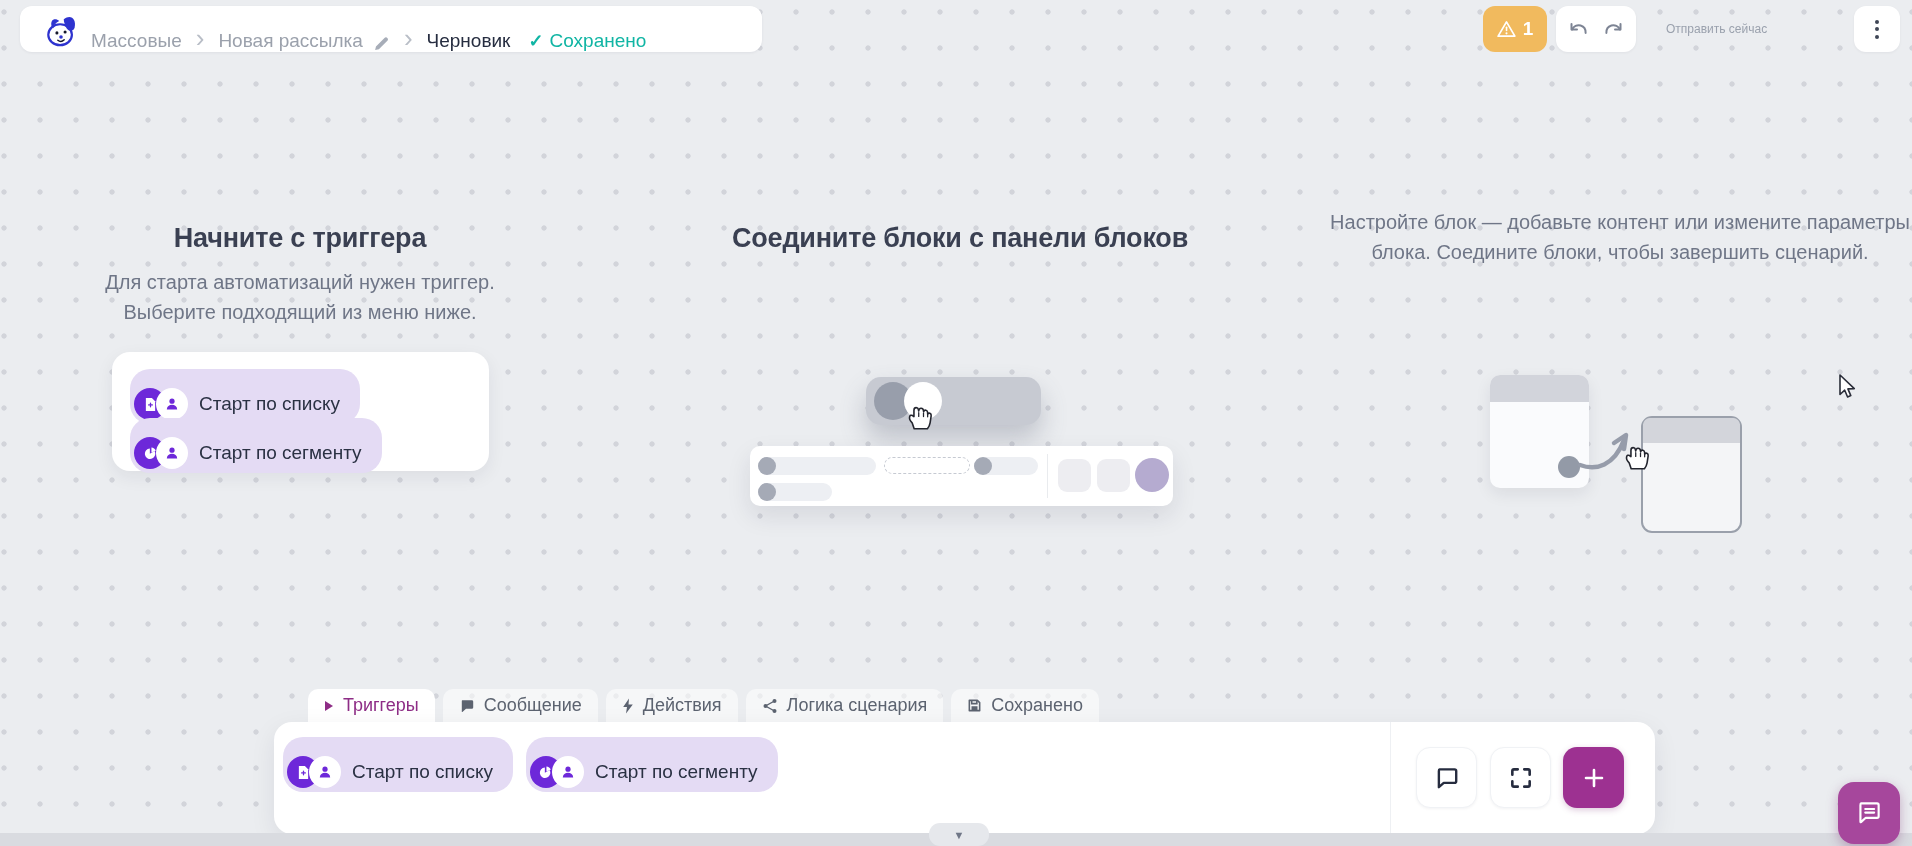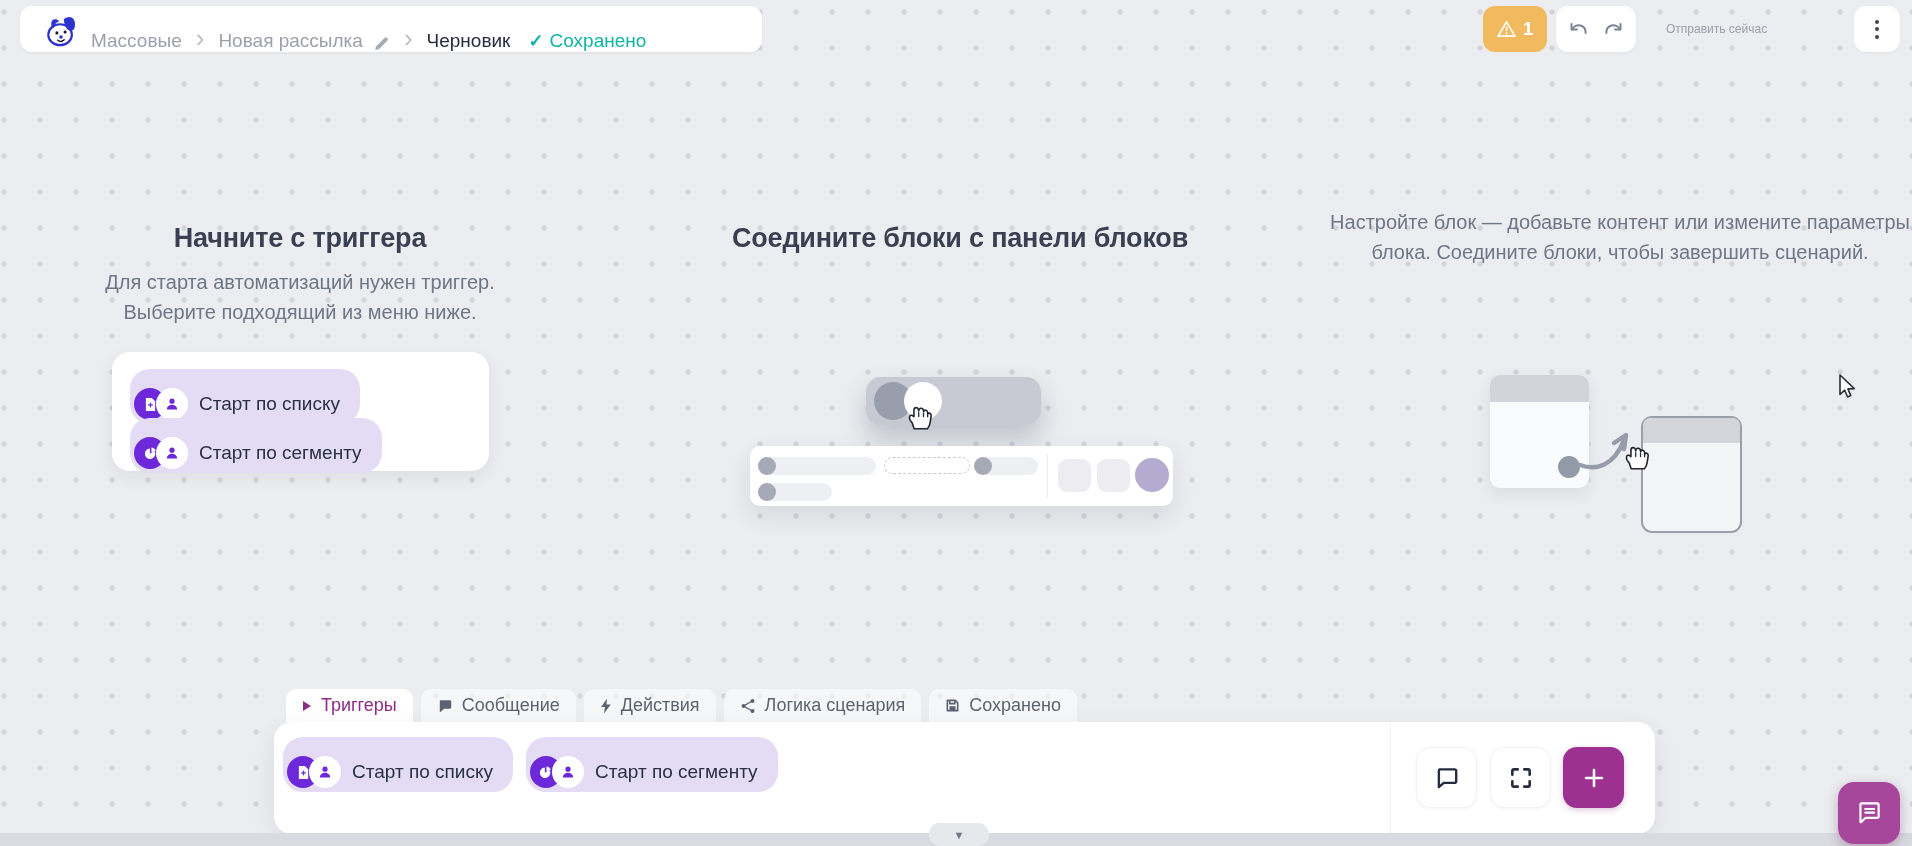--- a/index.html
+++ b/index.html
@@ -87,21 +87,21 @@
   #rcard1 .hd{height:27px;background:#d2d4db;border-radius:10px 10px 0 0;}
   #rdot{left:1558px;top:456px;width:22px;height:22px;border-radius:50%;background:#939aa7;}
   #rarrow{left:1576px;top:416px;}
   #rcard2{left:1641px;top:416px;width:101px;height:117px;background:#f4f5f7;border:2.5px solid #9aa0ab;
     border-radius:11px;box-sizing:border-box;}
   #rcard2 .hd{height:25px;background:#d3d5db;border-radius:7px 7px 0 0;}
   #hand2{left:1620px;top:440px;z-index:2;}
   #cursor1{left:1832px;top:372px;z-index:2;}
 
   
-  #tabs{left:286px;top:689px;height:33px;display:flex;gap:8px;align-items:stretch;z-index:2;}
+  #tabs{left:308px;top:689px;height:33px;display:flex;gap:8px;align-items:stretch;z-index:2;}
   .tab{display:flex;align-items:center;gap:9px;padding:0 16px;border-radius:10px 10px 0 0;
     background:rgba(255,255,255,.55);color:#5c6370;font-size:18px;white-space:nowrap;}
   .tab.active{background:#fff;color:#8e2d86;}
 
   
   #bottom-panel{left:274px;top:722px;width:1381px;height:112px;background:#fff;border-radius:18px;
     box-shadow:0 8px 26px rgba(25,30,55,.08);z-index:2;}
   #panel-chips{position:absolute;left:9px;top:15px;display:flex;gap:13px;}
   #panel-divider{position:absolute;left:1116px;top:0;width:1px;height:112px;background:#eef0f3;}
   .panel-btn{position:absolute;top:25px;width:61px;height:61px;border-radius:14px;background:#fff;

